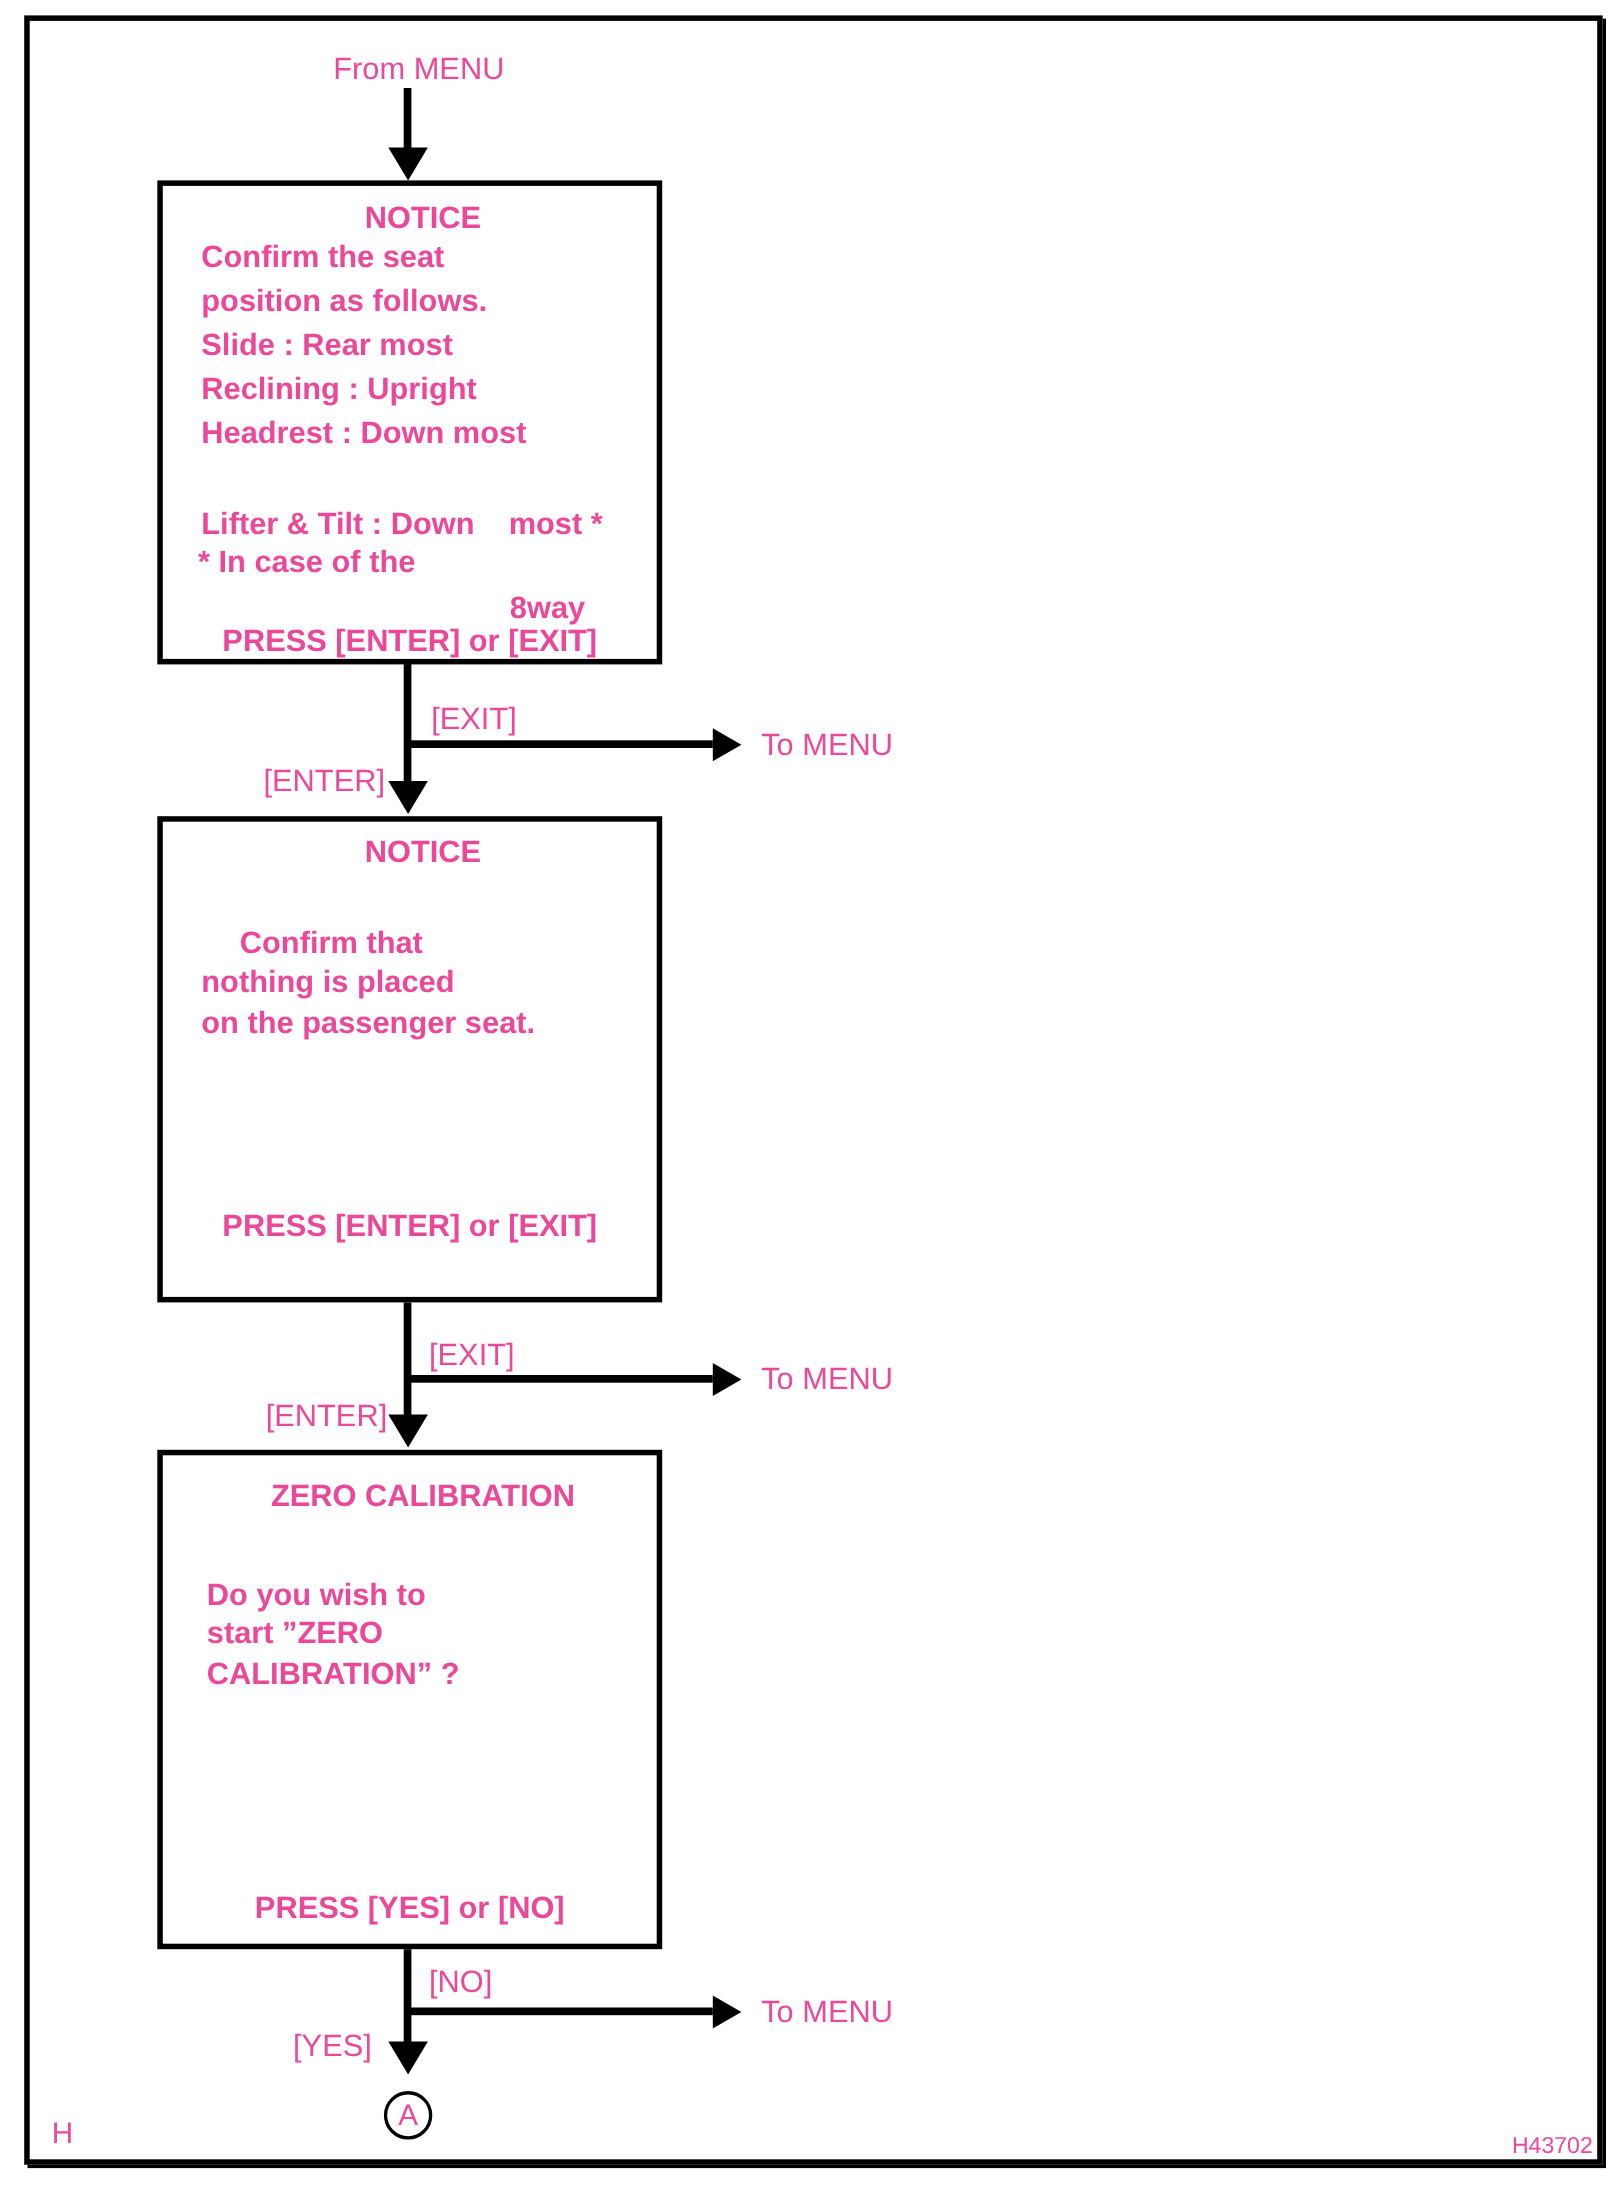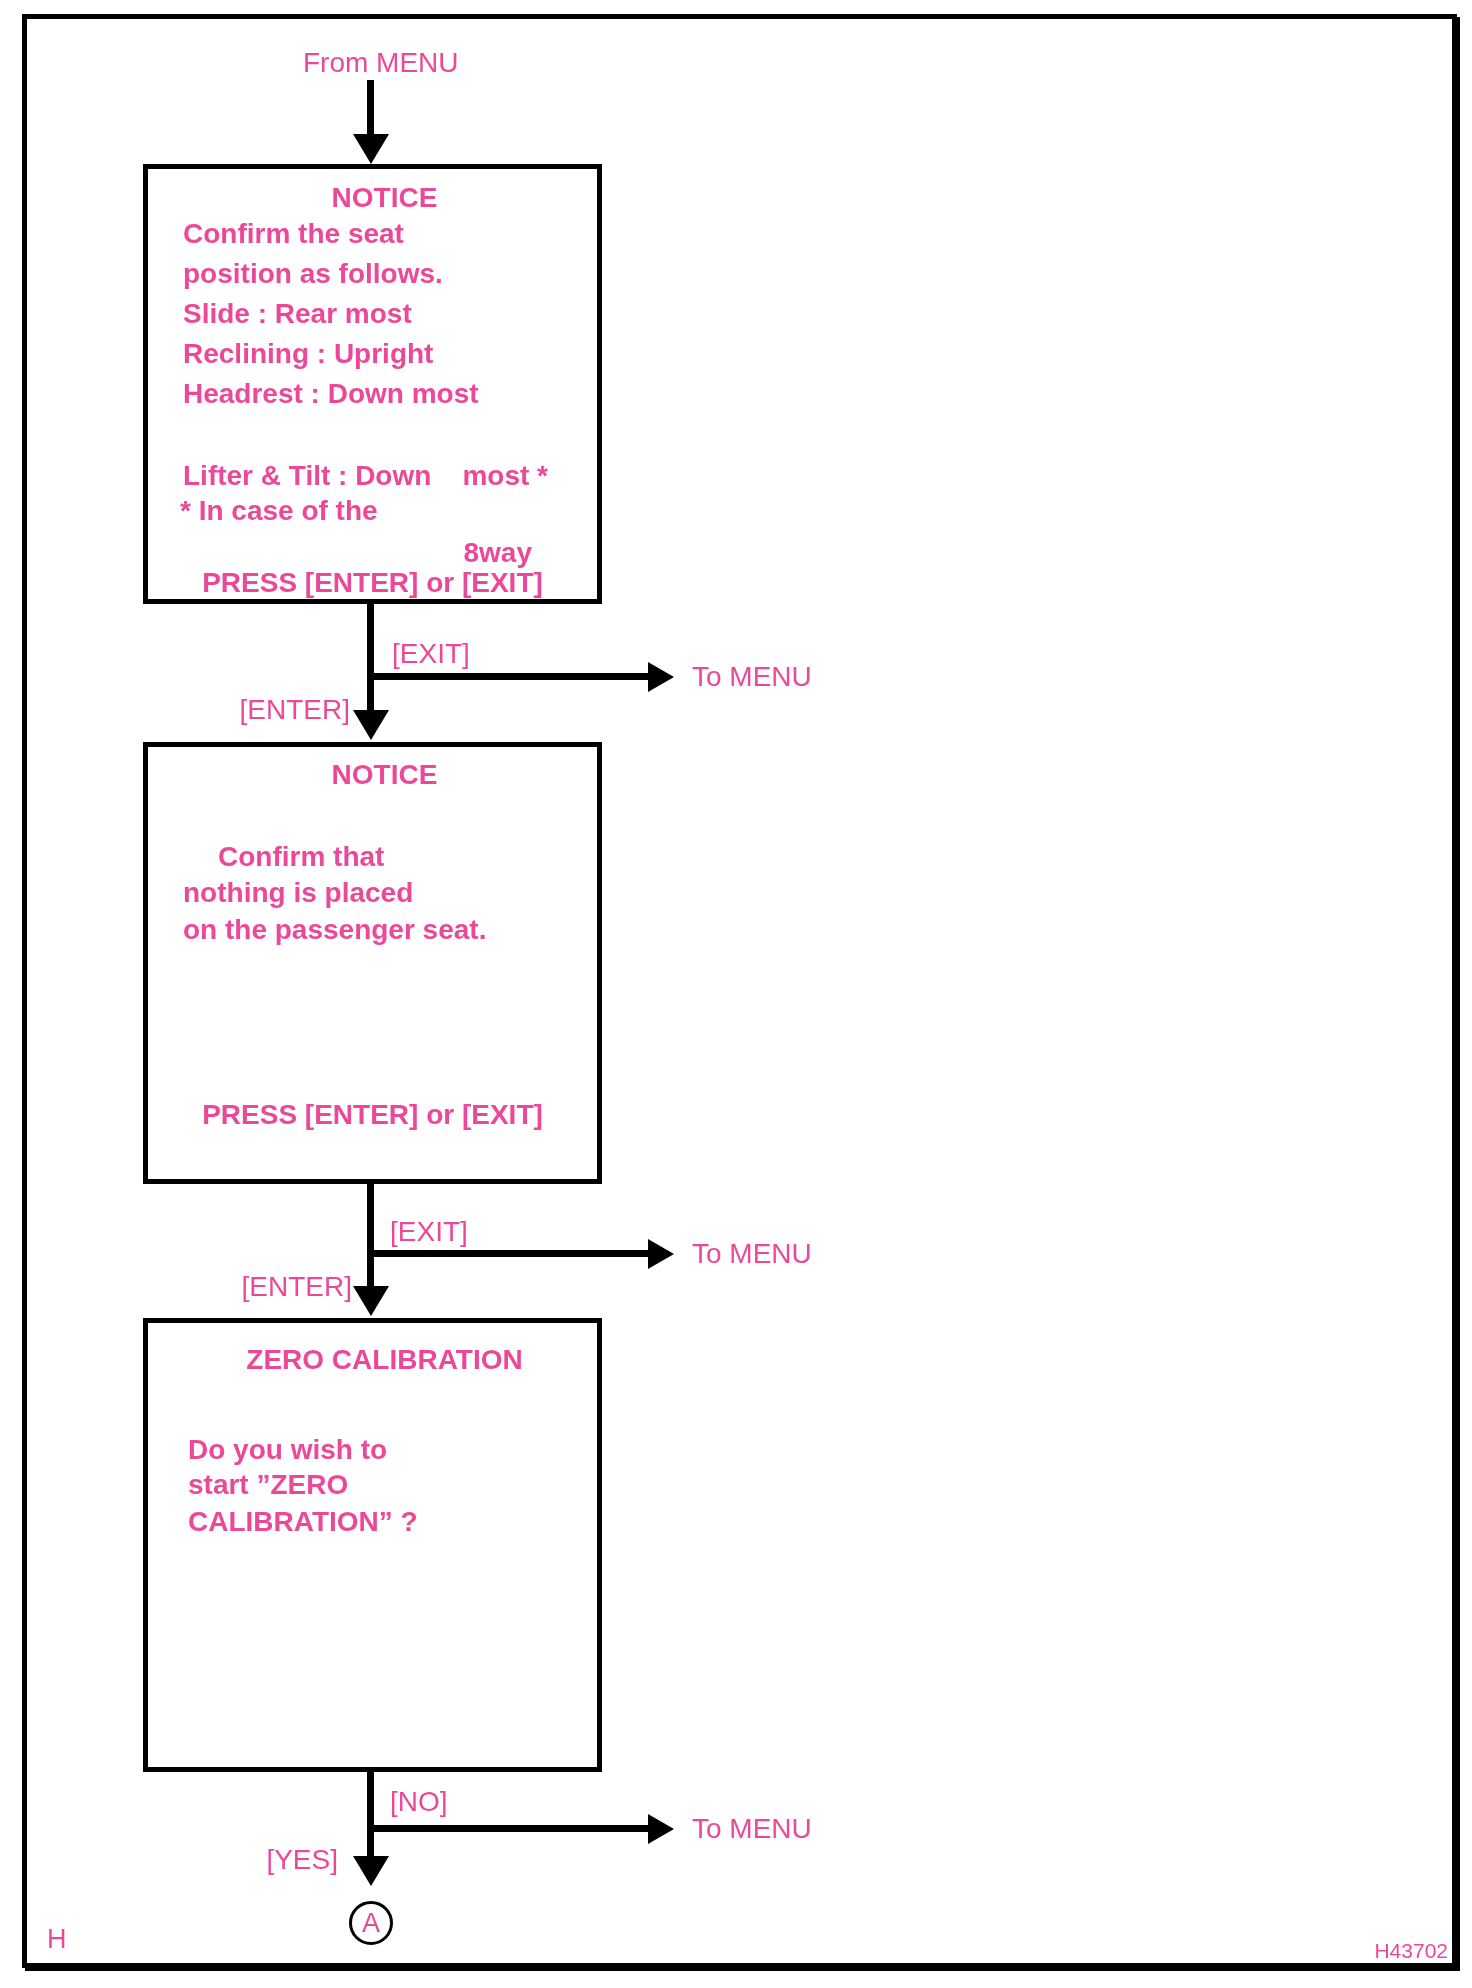--- a/index.html
+++ b/index.html
@@ -84,20 +84,21 @@
   <div class="head-right" style="left:648px;top:1239px;"></div>
   <div class="label" style="left:390px;top:1218px;">[EXIT]</div>
   <div class="label rlabel" style="left:162px;top:1273px;width:190px;">[ENTER]</div>
   <div class="label" style="left:692px;top:1240px;">To MENU</div>
 
   <div class="fbox" style="top:1318px;height:444px;">
     <div class="bt" style="top:22px;">ZERO CALIBRATION</div>
     <div class="bl" style="top:112px;left:40px;">Do you wish to</div>
     <div class="bl" style="top:147px;left:40px;">start ”ZERO</div>
     <div class="bl" style="top:184px;left:40px;">CALIBRATION” ?</div>
+    <div class="press" style="top:397px;">PRESS [YES] or [NO]</div>
   </div>
 
   <div class="vline" style="left:367px;top:1772px;height:86px;"></div>
   <div class="head-down" style="left:353px;top:1856px;"></div>
   <div class="hline" style="left:370px;top:1825px;width:278px;"></div>
   <div class="head-right" style="left:648px;top:1814px;"></div>
   <div class="label" style="left:390px;top:1788px;">[NO]</div>
   <div class="label rlabel" style="left:148px;top:1846px;width:190px;">[YES]</div>
   <div class="label" style="left:692px;top:1815px;">To MENU</div>
 

